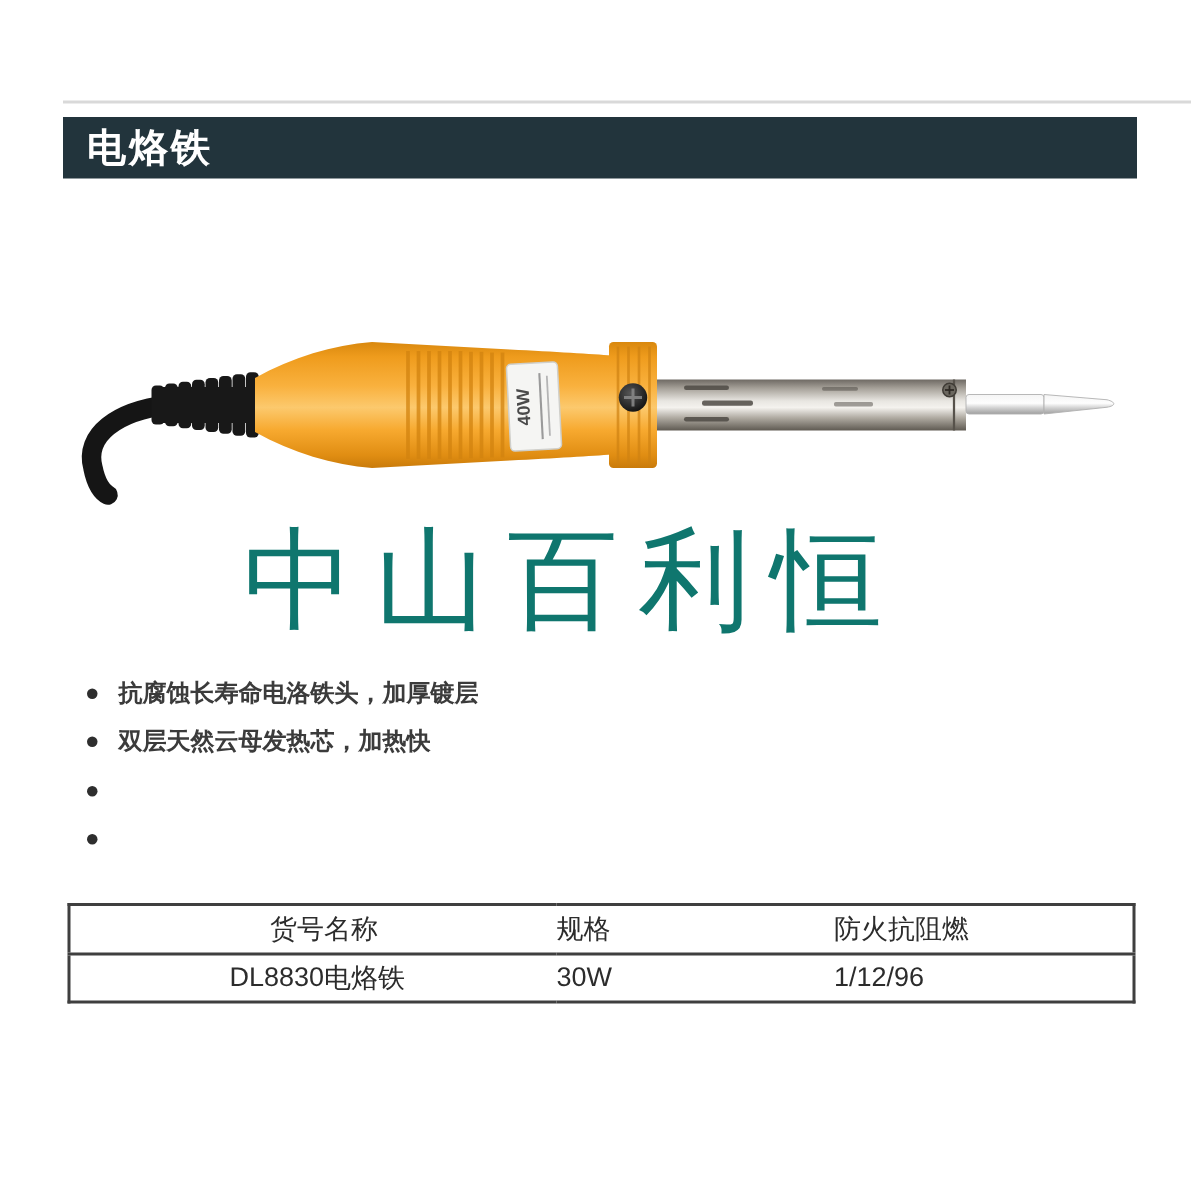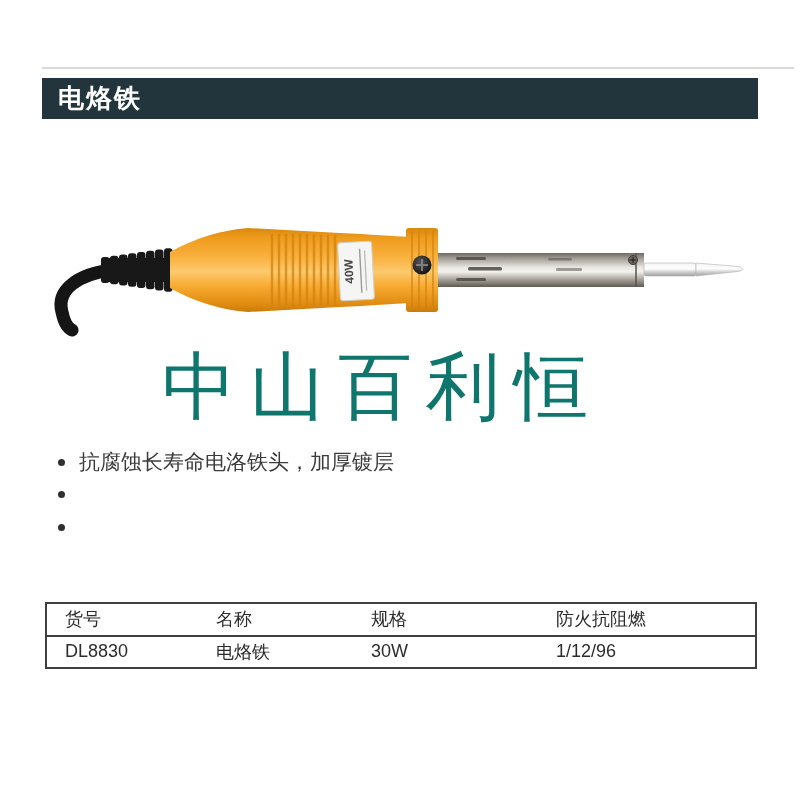--- a/index.html
+++ b/index.html
@@ -58,22 +58,23 @@
   .features {
     position: absolute;
     left: 58px; top: 446px;
     width: 700px;
     list-style: none;
   }
   .features li {
     display: flex;
     align-items: center;
     height: 32.5px;
-    font-size: 21px;
+    font-size: 16px;
     color: #3b3b3b;
+    font-weight: bold;
   }
   .features .dot {
     width: 7px; height: 7px;
     border-radius: 50%;
     background: #2e2e2e;
     margin-right: 14px;
     flex: 0 0 auto;
   }
   
   .spec-table {
@@ -89,21 +90,21 @@
   .spec-table tr { height: 32.5px; }
   .spec-table th, .spec-table td {
     border-top: 2px solid #3f3f3f;
     font-weight: normal;
     text-align: left;
     vertical-align: middle;
     padding: 0;
   }
   .spec-table tr:first-child th { border-top: none; }
   .spec-table th:first-child, .spec-table td:first-child {
-    text-align: left;
+    text-align: right;
     padding-left: 18px;
   }
 </style>
 </head>
 <body>
 
 <div class="page">
 
   <div class="top-rule"></div>
 
@@ -228,20 +229,24 @@
 
   <div class="watermark">中山百利恒</div>
 
   <ul class="features">
     <li>
       <span class="dot"></span>
       <span>抗腐蚀长寿命电洛铁头，加厚镀层</span>
     </li>
     <li>
       <span class="dot"></span>
+      <span>双层天然云母发热芯，加热快</span>
+    </li>
+    <li>
+      <span class="dot"></span>
     </li>
     <li>
       <span class="dot"></span>
     </li>
   </ul>
 
   <table class="spec-table">
     <colgroup>
       <col style="width:170px">
         <col style="width:155px">

